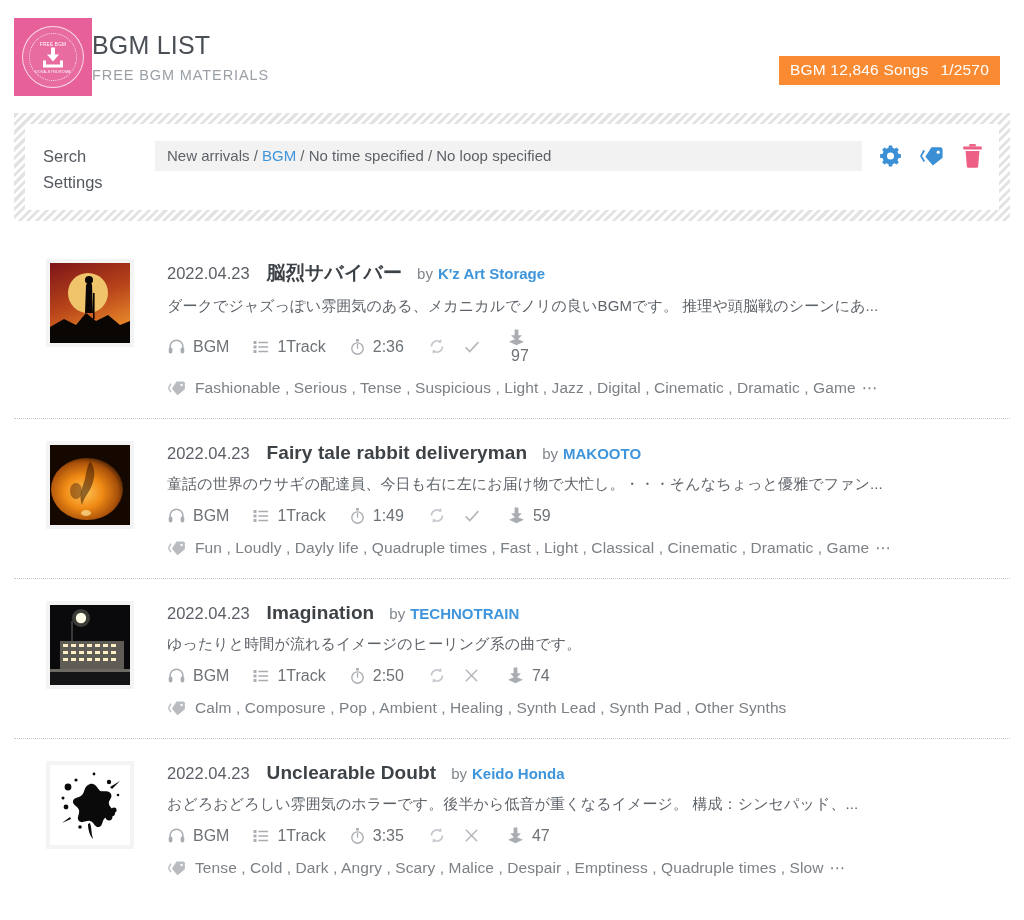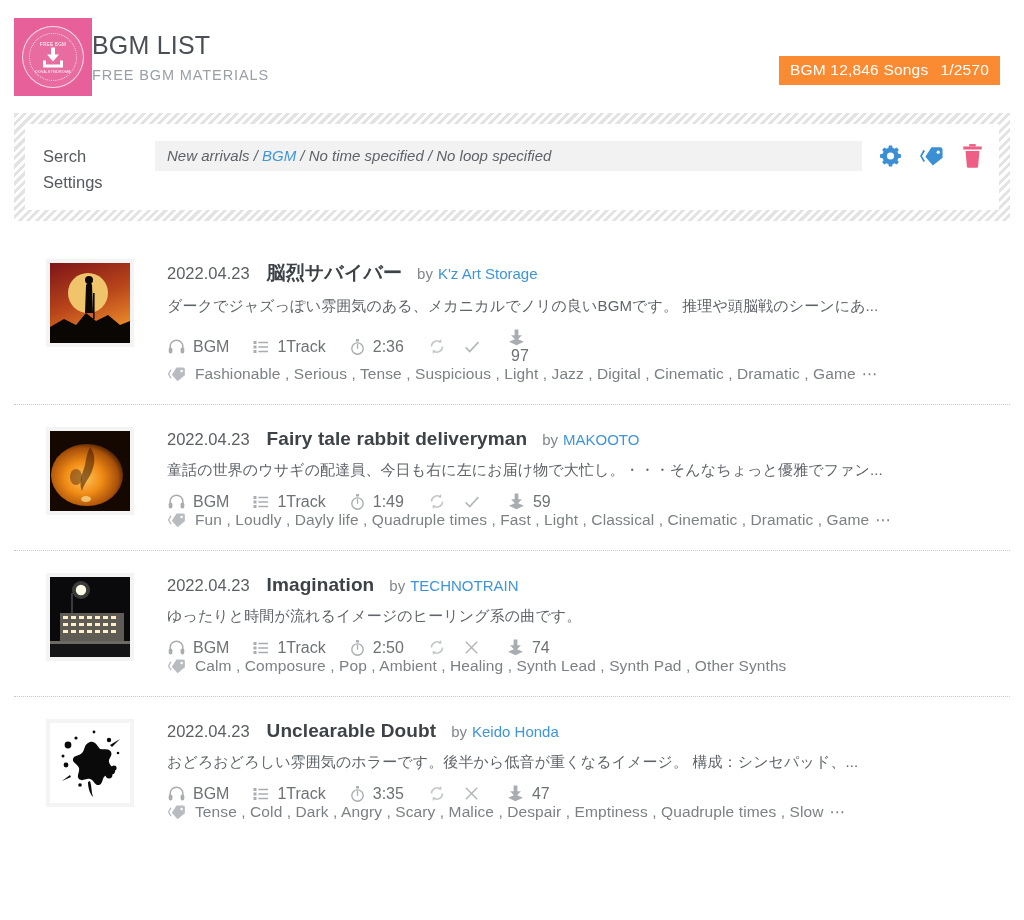--- a/index.html
+++ b/index.html
@@ -96,21 +96,20 @@
   }
   .serch-label .l2 { display: block; }
   .crumb-box {
     flex: 1 1 auto; min-width: 0;
     background: #f2f2f2;
     height: 30px; line-height: 30px;
     padding: 0 12px;
     font-size: 15px; color: #5d6268;
     white-space: nowrap; overflow: hidden;
     margin-right: 16px;
-    font-style: italic;
   }
   .crumb-box .hl { color: #3e95db; }
   .icon-row { display: flex; align-items: center; gap: 16px; padding-top: 2px; }
   .icon-btn { width: 25px; height: 26px; display:block; cursor: pointer; }
 
   
   .list { position: absolute; left: 14px; top: 237px; width: 996px; }
   .track {
     display: flex;
     padding: 22px 10px 21px 32px;
@@ -123,36 +122,36 @@
     background: #f4f4f4; padding: 4px;
     margin-right: 33px;
   }
   .thumb-art { width: 100%; height: 100%; display:block; }
   .tinfo { flex: 1 1 auto; min-width: 0; padding-top: 1px; }
 
   .line1 { display: flex; align-items: baseline; white-space: nowrap; }
   .t-date { font-size: 16.5px; color: #5c6066; margin-right: 17px; }
   .t-title { font-size: 19px; font-weight: bold; color: #3d4247; letter-spacing: .1px; }
   .t-by { font-size: 15px; color: #81878d; margin-left: 15px; }
-  .t-artist { font-size: 15px; color: #3e95db; margin-left: 5px; }
+  .t-artist { font-size: 15px; color: #3e95db; margin-left: 5px; font-weight: bold; }
 
   .t-desc {
     font-size: 15px; color: #5f646a; margin-top: 11px;
     white-space: nowrap; overflow: hidden;
     letter-spacing: .1px;
   }
 
   .meta { display: flex; align-items: center; margin-top: 12px; color: #9b9fa4; }
   .meta-item { display: flex; align-items: center; font-size: 16px; color: #6d7276; }
   .meta-item + .meta-item { margin-left: 23px; }
   .meta-item .mi-ico { display:block; margin-right: 7px; }
   .meta-loop { display:flex; align-items:center; }
   .meta-loop .mark { margin-left: 9px; display:block; }
 
-  .tags { display: flex; align-items: flex-end; white-space: nowrap; overflow: hidden; }
+  .tags { display: flex; align-items: flex-end; margin-top: 14px; white-space: nowrap; overflow: hidden; }
   .tag-ico { flex: none; margin-right: 9px; display:block; }
   .tag-text { font-size: 15.5px; color: #7c8186; letter-spacing: .1px; }
 </style>
 </head>
 <body>
 
 <div class="page">
 
   <div class="header">
     <div class="logo-box">

